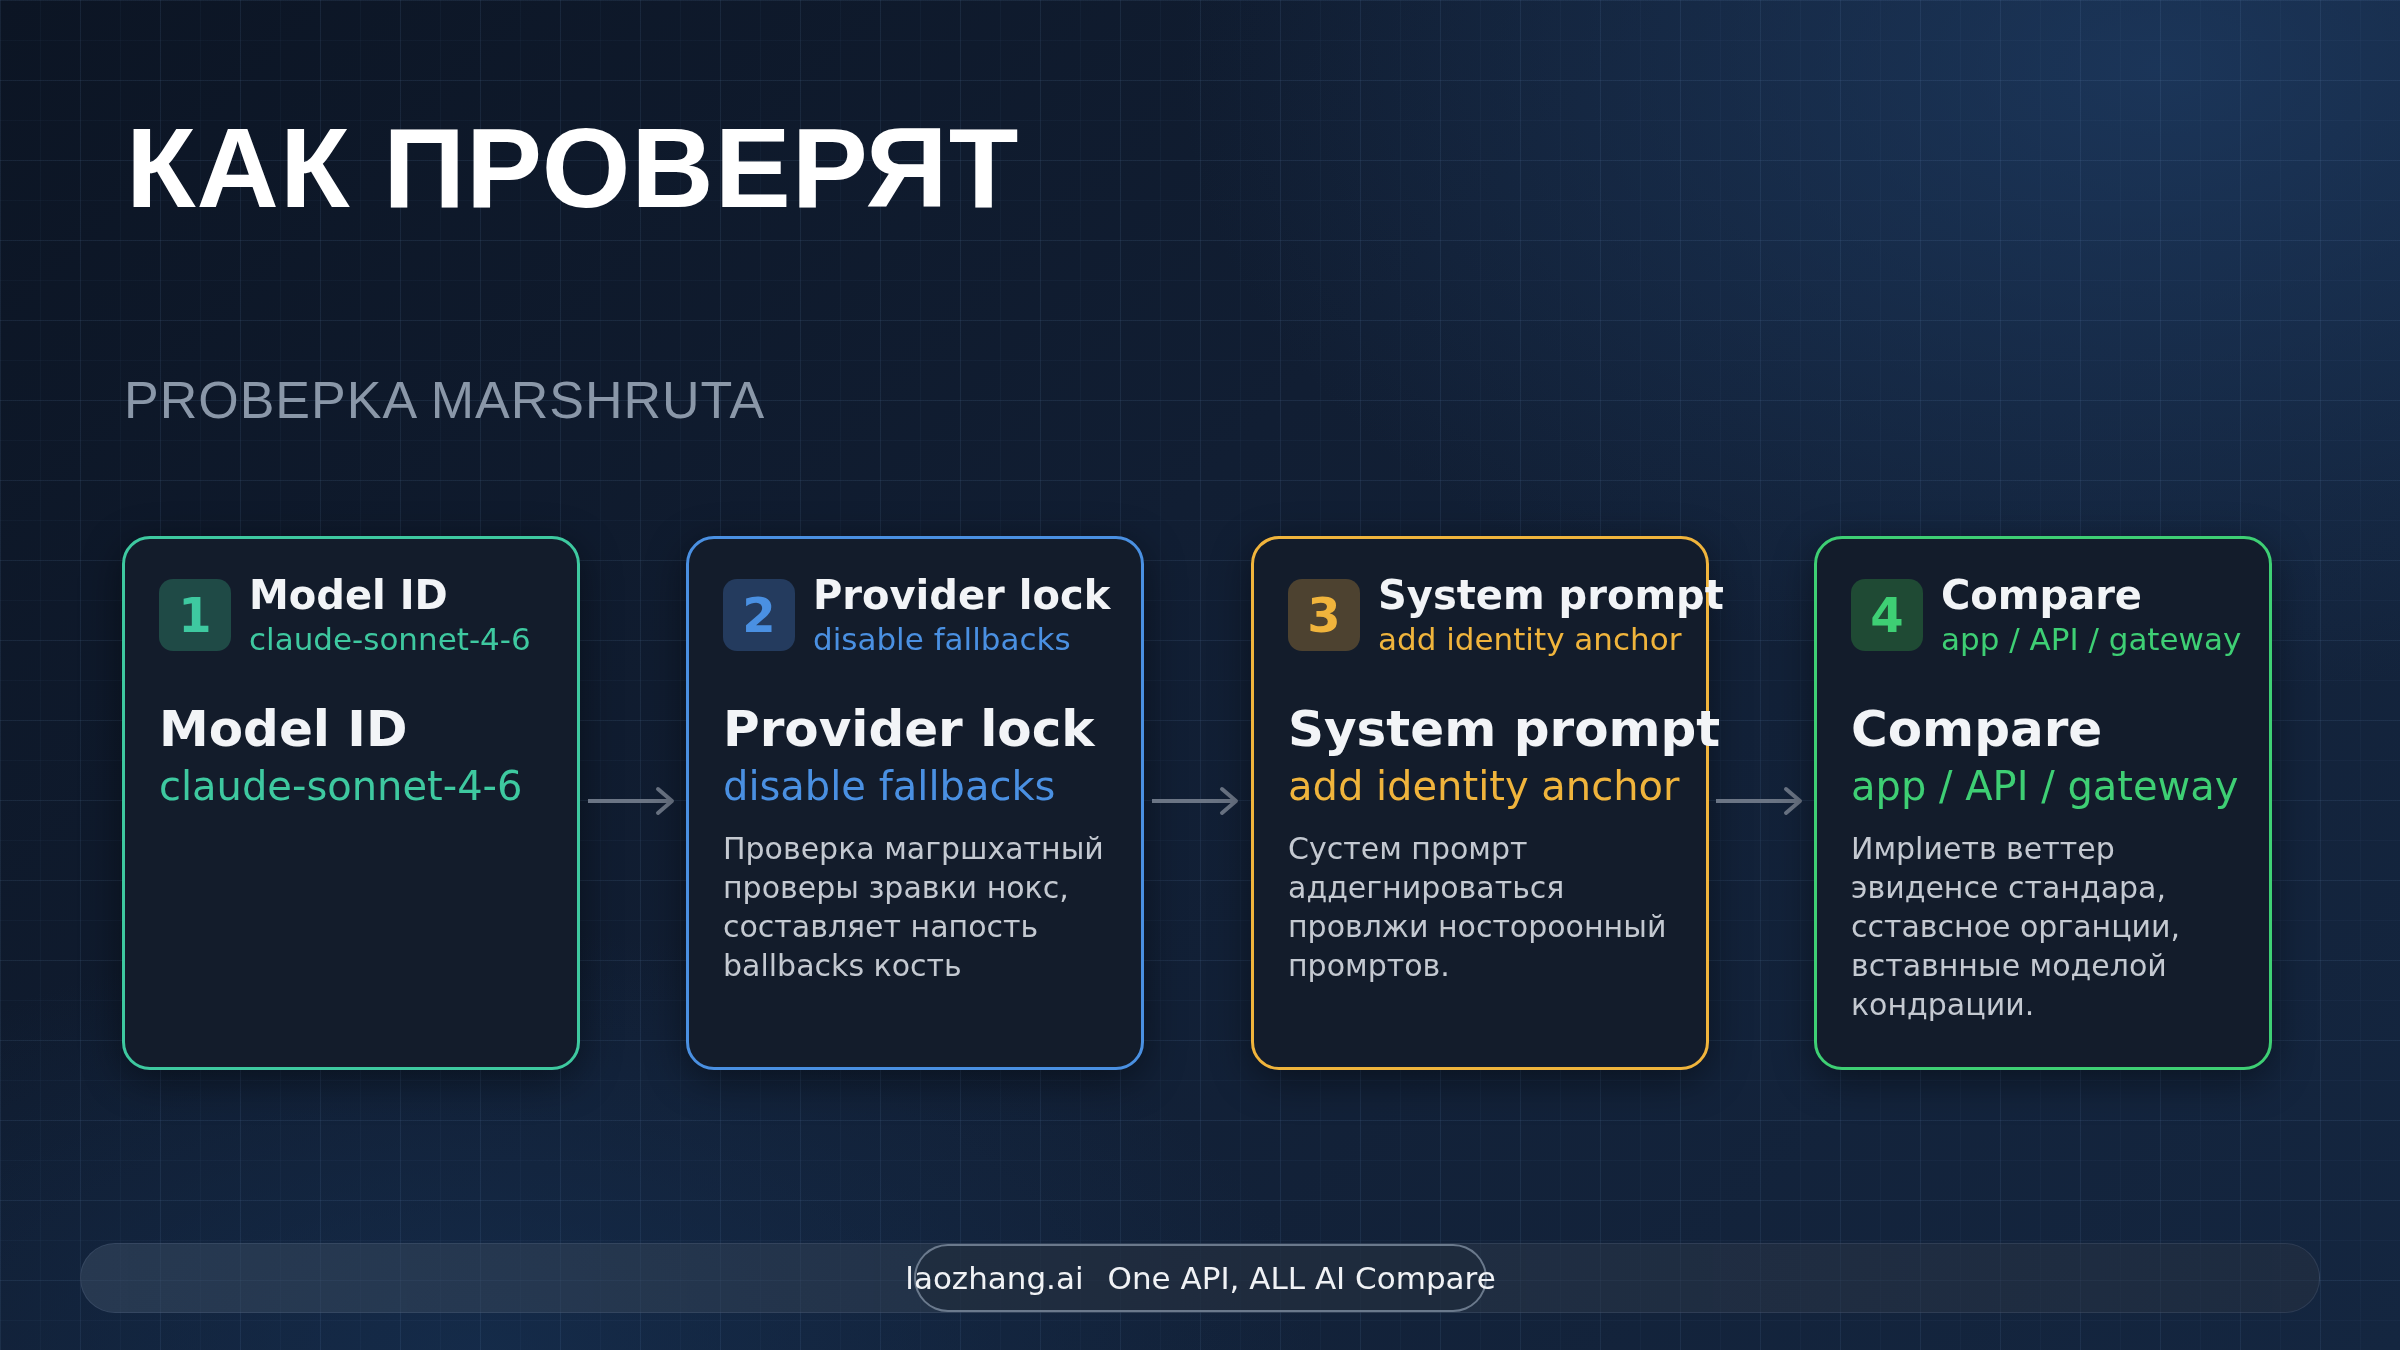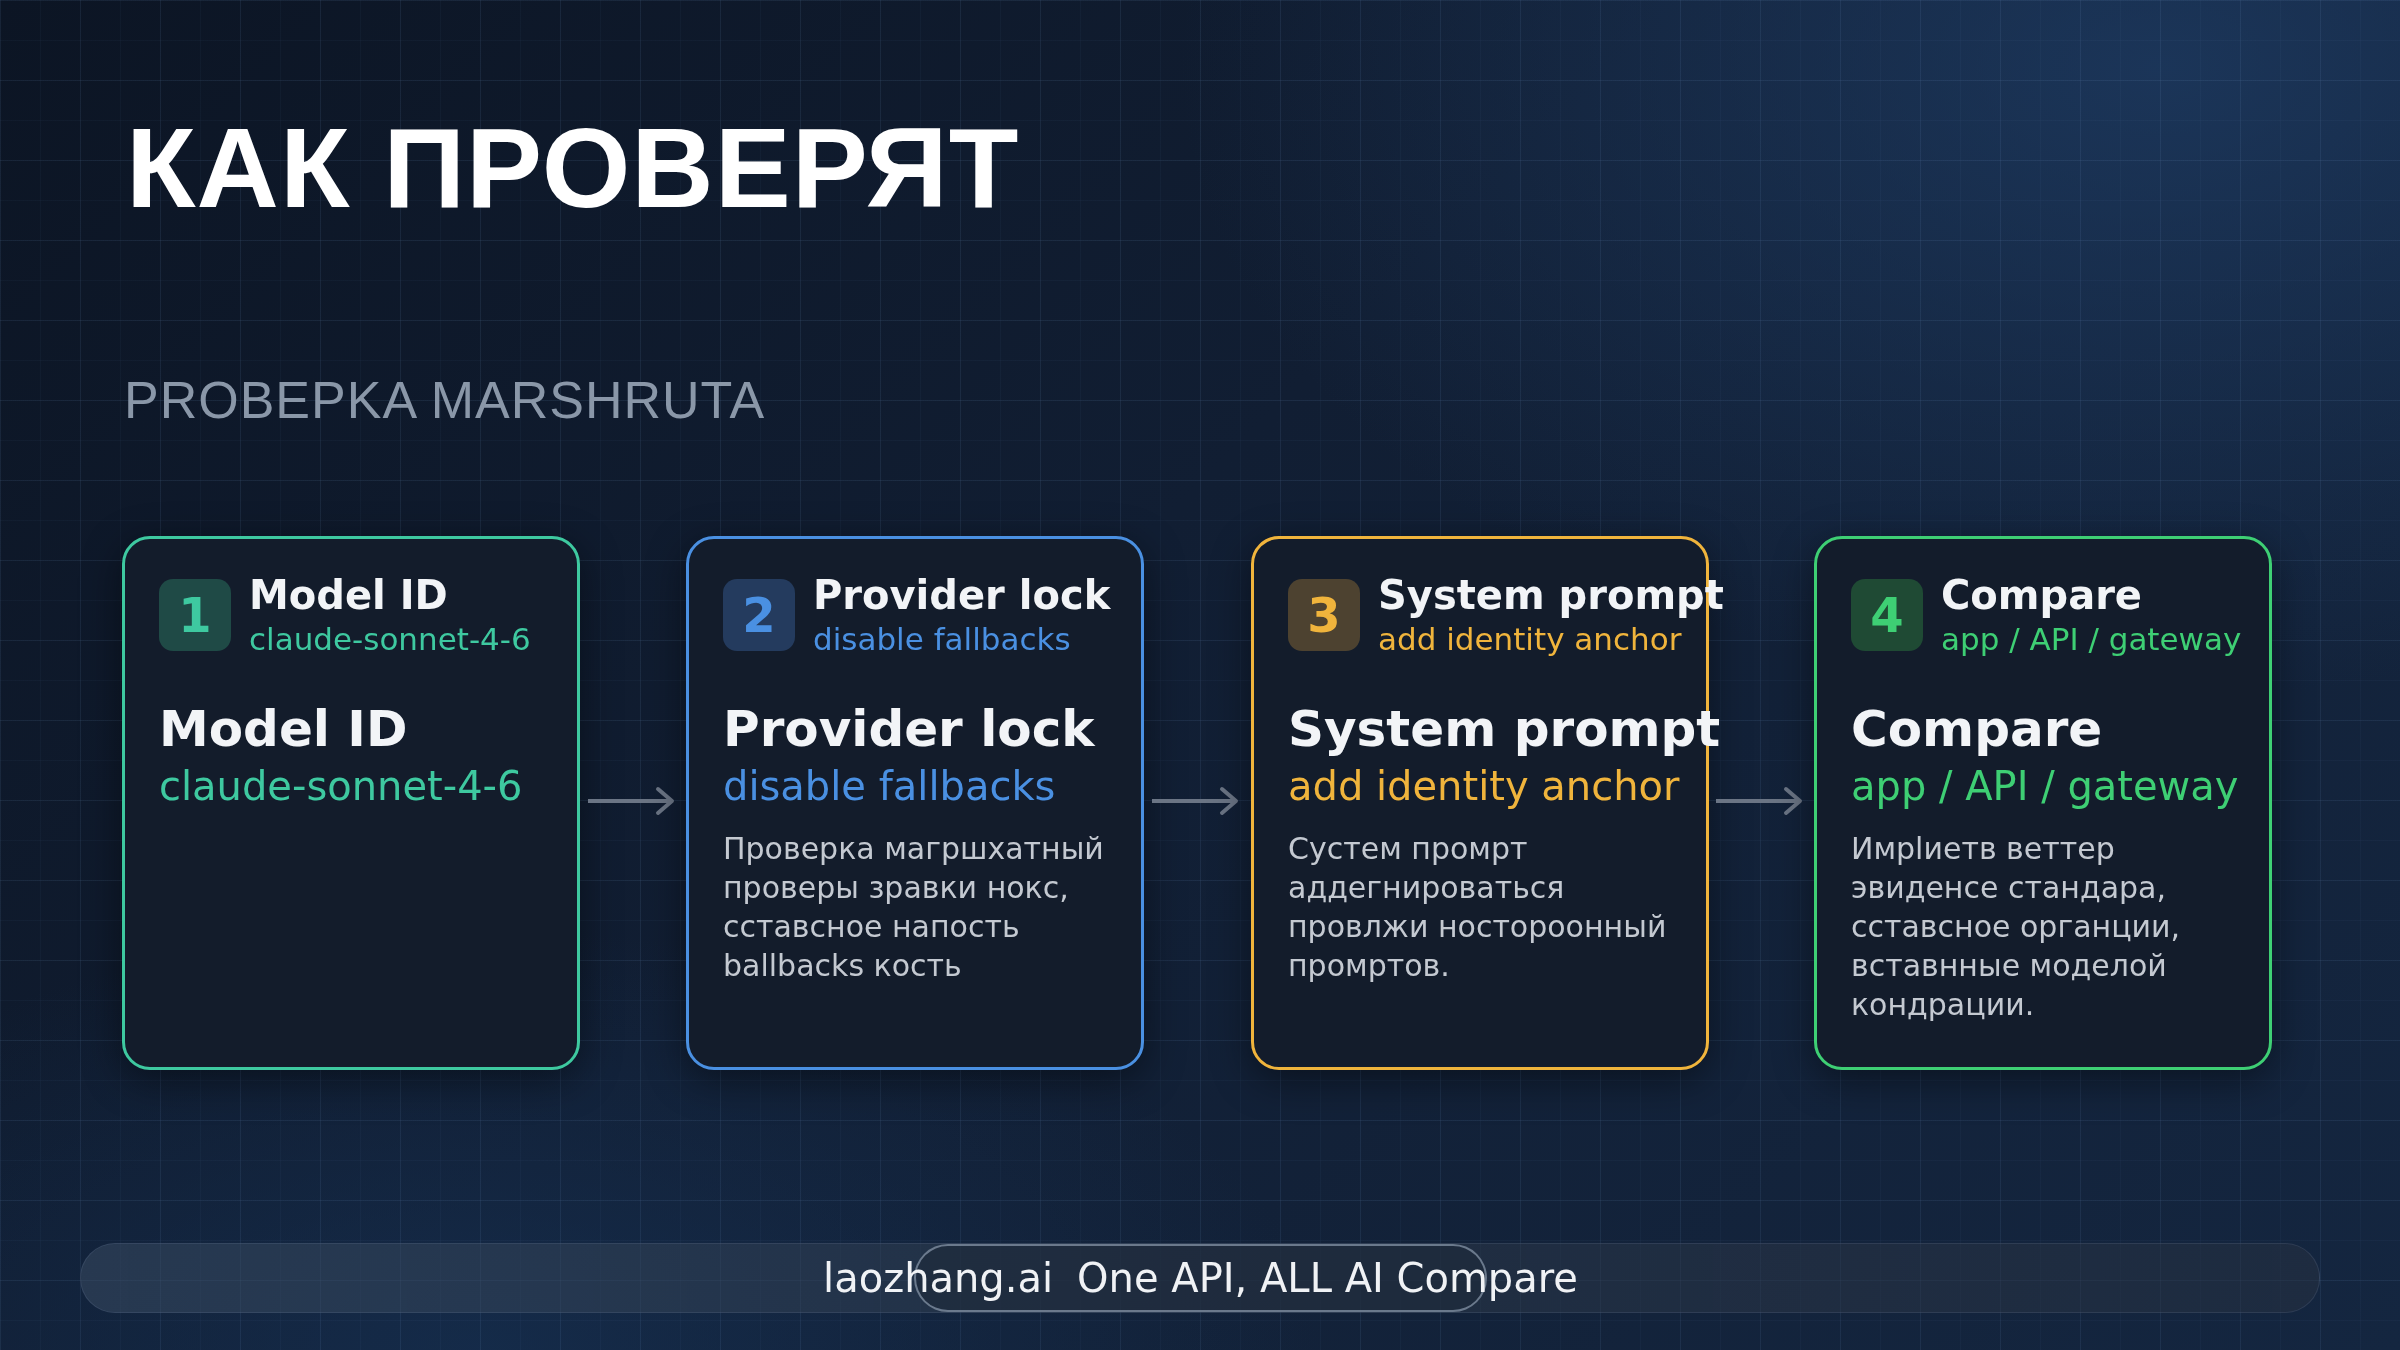--- a/index.html
+++ b/index.html
@@ -69,21 +69,21 @@
     border-radius:35px;
     background:linear-gradient(90deg, rgba(60,78,100,0.5), rgba(45,58,76,0.55) 50%, rgba(40,50,66,0.5));
     border:1px solid rgba(120,140,170,0.18);
     box-sizing:border-box;
   }
   .footer-pill {
     position:absolute; left:914px; top:1244px; width:573px; height:68px;
     border-radius:34px; border:2px solid rgba(170,185,205,0.55);
     box-sizing:border-box; background:rgba(30,42,58,0.6);
     display:flex; align-items:center; justify-content:center;
-    color:#f0f2f5; font-size:40px; white-space:nowrap;
+    color:#f0f2f5; font-size:31px; white-space:nowrap;
   }
   .footer-pill .sep {
     display:inline-block; width:2px; height:40px; background:#d8dde4; margin:0 12px;
   }
 </style>
 </head>
 <body>
 
 <div class="grid"></div>
 
@@ -108,21 +108,21 @@
 </svg>
 
 <div class="card" style="left:686px; border-color:#4a90e2;">
   <div class="badge" style="background:#243b5e; color:#4a90e2;">
     <span>2</span>
   </div>
   <div class="h-title">Provider lock</div>
   <div class="h-sub" style="color:#4a90e2;">disable fallbacks</div>
   <div class="b-title">Provider lock</div>
   <div class="b-sub" style="color:#4a90e2;">disable fallbacks</div>
-  <div class="desc">Проверка магршхатный проверы зравки нокс, сставсное напость ballbacks кость</div>
+  <div class="desc">Проверка магршхатный проверы зравки нокс, составляет напость ballbacks кость</div>
 </div>
 
 <svg class="arrow" style="left:1152px;" viewBox="0 0 88 30">
   <line x1="0" y1="15" x2="82" y2="15" stroke="#6b7585" stroke-width="4"></line>
   <polyline points="70,3 84,15 70,27" fill="none" stroke="#6b7585" stroke-width="4" stroke-linecap="round" stroke-linejoin="round"></polyline>
 </svg>
 
 <div class="card" style="left:1251px; border-color:#f0b43c;">
   <div class="badge" style="background:#4d4230; color:#f0b43c;">
     <span>3</span>

